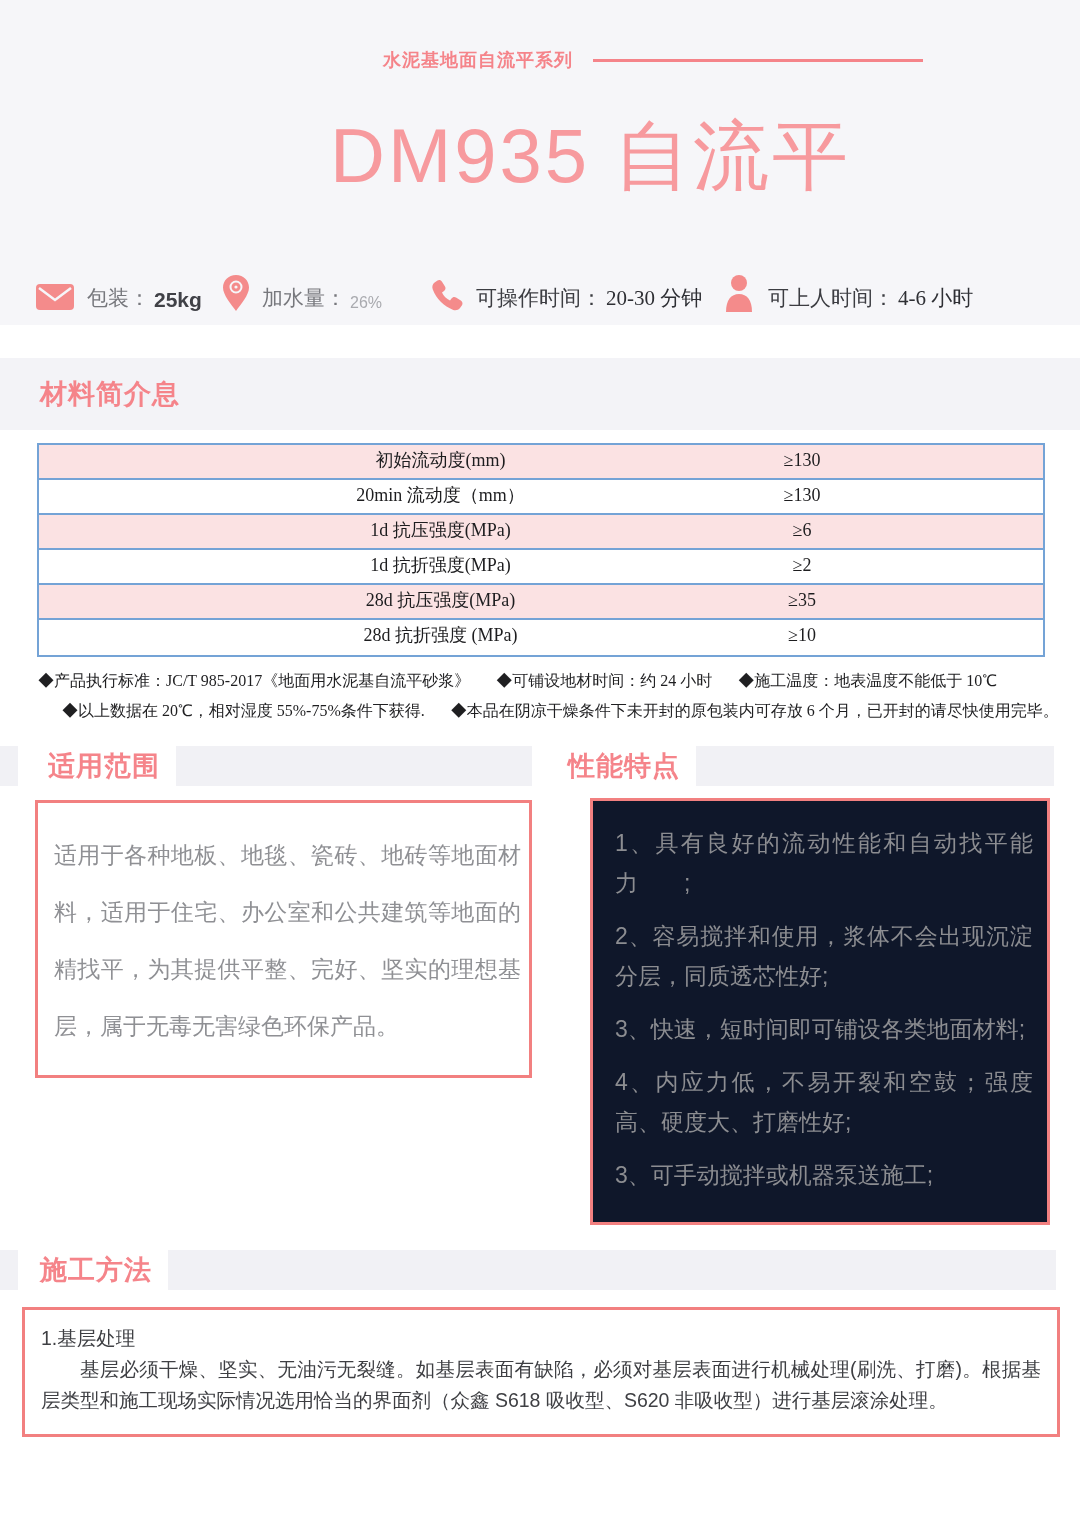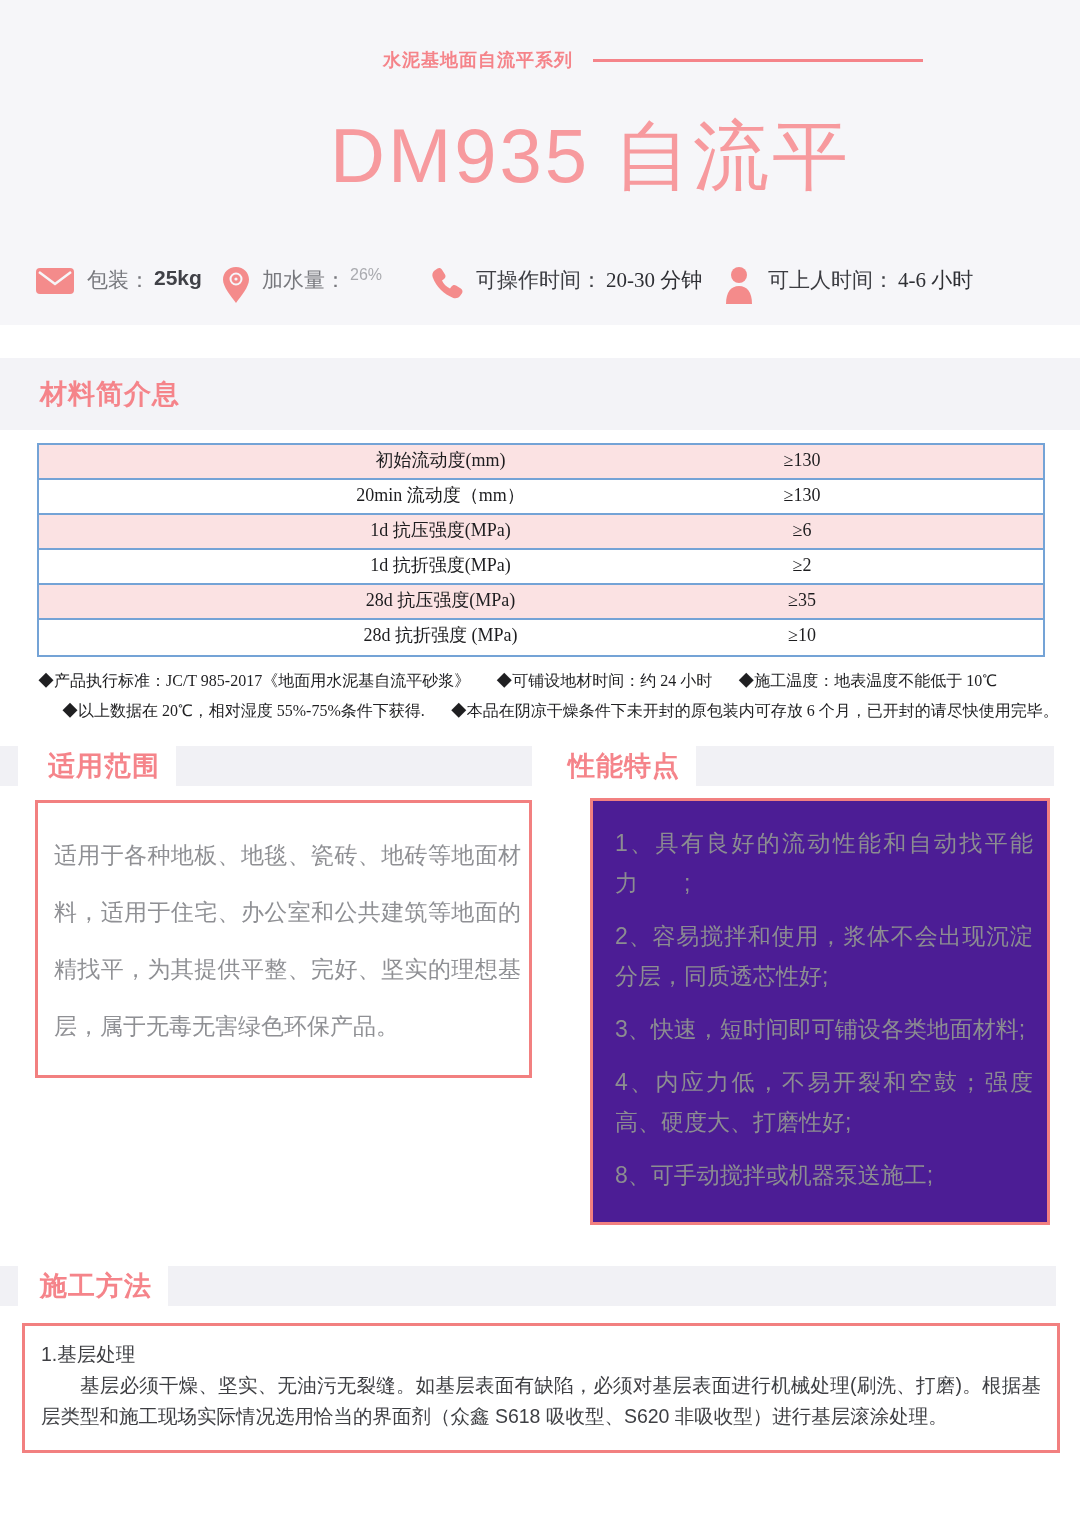--- a/index.html
+++ b/index.html
@@ -6,21 +6,21 @@
   body { background: #ffffff; font-family: "Liberation Sans", sans-serif; }
   .page { position: relative; width: 1080px; height: 1522px; background: #ffffff; overflow: hidden; }
 
   
   .hero { position: relative; height: 325px; background: #f6f6f9; }
   .series-row { position: absolute; top: 48px; left: 383px; display: flex; align-items: center; }
   .series-title { font-size: 18px; font-weight: bold; color: #f5848a; letter-spacing: 1px; }
   .series-line { width: 330px; height: 3px; background: #f5848a; margin-left: 20px; }
   .product-title { position: absolute; top: 106px; left: 330px; font-size: 76px; font-weight: 500; color: #f79a9e; letter-spacing: 3px; }
 
-  .info-item { position: absolute; top: 266px; height: 46px; display: flex; align-items: flex-start; }
+  .info-item { position: absolute; top: 266px; height: 46px; display: flex; align-items: flex-end; }
   .info-item svg { flex: 0 0 auto; }
   .info-label { font-size: 21px; color: #77787d; margin-left: 12px; }
   .info-value-strong { font-size: 21px; color: #404147; font-weight: bold; margin-left: 4px; }
   .info-value-light { font-size: 16px; color: #a9aaaf; margin-left: 4px; }
   .info-serif { font-family: "Liberation Serif", serif; }
   .info-serif .info-label { color: #3c3d42; }
   .info-serif .info-value-strong { font-weight: normal; color: #2e2f34; }
 
   
   .white-gap { height: 33px; background: #ffffff; }
@@ -50,21 +50,21 @@
   .col-header { height: 40px; display: flex; align-items: center; }
   .edge-block { width: 18px; height: 40px; background: #f1f1f5; }
   .col-header .pink-h { margin-left: 30px; }
   .band-fill { flex: 1; height: 40px; background: #f1f1f5; margin-left: 16px; }
   .col-left .band-fill { margin-right: 8px; }
   .col-right .col-header { padding-left: 28px; }
   .col-right .pink-h { margin-left: 0; }
   .col-right .band-fill { margin-right: 26px; }
 
   .scope-box { margin: 14px 8px 0 35px; height: 278px; border: 3px solid #f28080; padding: 24px 8px 0 16px; color: #8f9094; font-size: 23px; line-height: 57px; text-align: justify; background: #fff; }
-  .features-box { margin: 12px 30px 16px 50px; min-height: 292px; border: 3px solid #f28080; padding: 22px 14px 14px 22px; color: #8c8d91; font-size: 23px; line-height: 40px; background: #4c1d95; }
+  .features-box { margin: 12px 30px 0 50px; min-height: 292px; border: 3px solid #f28080; padding: 22px 14px 14px 22px; color: #8c8d91; font-size: 23px; line-height: 40px; background: #0f172a; }
   .feature-item { margin-bottom: 13px; text-align: justify; }
 
   
   .method-section { margin-top: 18px; }
   .method-header { height: 54px; display: flex; align-items: center; border-radius: 20px; }
   .method-header .pink-h { margin-left: 22px; }
   .method-header .band-fill { margin-left: 16px; margin-right: 24px; }
   .method-box { margin: 10px 20px 0 22px; border: 3px solid #f28080; padding: 13px 16px 18px 16px; font-size: 19.5px; line-height: 31px; color: #3e3f43; background: #fff; }
   .method-box p.indent { text-indent: 2em; text-align: justify; }
 
@@ -174,21 +174,21 @@
     <div class="col col-right">
       <div class="col-header">
         <div class="pink-h">性能特点</div>
         <div class="band-fill"></div>
       </div>
       <div class="features-box">
         <div class="feature-item">1、具有良好的流动性能和自动找平能力　　;</div>
         <div class="feature-item">2、容易搅拌和使用，浆体不会出现沉淀分层，同质透芯性好;</div>
         <div class="feature-item">3、快速，短时间即可铺设各类地面材料;</div>
         <div class="feature-item">4、内应力低，不易开裂和空鼓；强度高、硬度大、打磨性好;</div>
-        <div class="feature-item">8、可手动搅拌或机器泵送施工;</div>
+        <div class="feature-item">3、可手动搅拌或机器泵送施工;</div>
       </div>
     </div>
   </div>
 
   <div class="method-section">
     <div class="method-header">
       <div class="edge-block"></div>
       <div class="pink-h">施工方法</div>
       <div class="band-fill"></div>
     </div>

